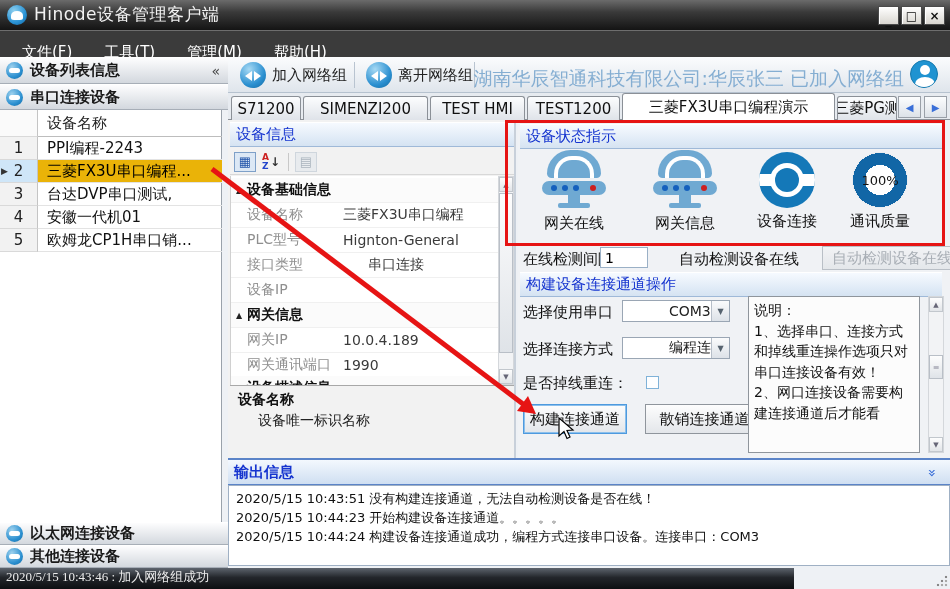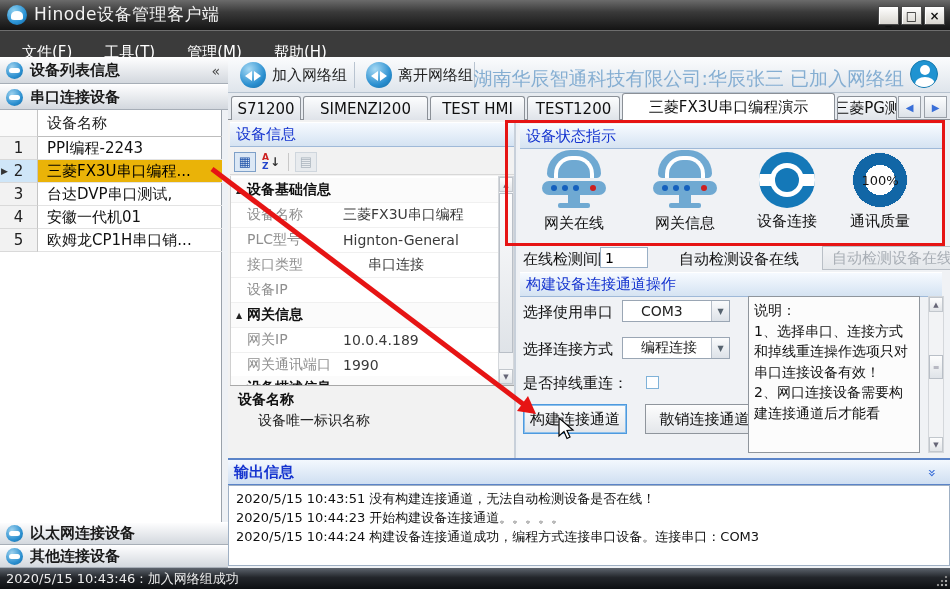--- a/index.html
+++ b/index.html
@@ -58,23 +58,23 @@
   .dev-row .nm { flex:1; display:flex; align-items:center; padding-left:9px; color:#111;
     border-bottom:1px solid #e3e3e3; white-space:nowrap; overflow:hidden; }
   .dev-row.header { height:27px; font-size:15px; }
   .dev-row.header .num { background:#fafafa; }
   .dev-row.header .nm { color:#222; border-bottom:1px solid #bdbdbd; }
   .dev-row.sel .nm { background:#eab308; color:#000; }
   .dev-row.sel .num { background:#cfe6f8; }
   .row-marker { position:absolute; left:1px; font-size:9px; color:#333; }
 
   
-  .statusbar { position:absolute; left:0; top:568px; width:950px; height:21px;
+  .statusbar { position:absolute; left:0; top:568px; width:794px; height:21px;
     background:linear-gradient(180deg,#5d646d,#23262b 45%,#0d0f12); color:#ececec; font-size:13px;
-    display:flex; align-items:center; padding-left:6px; }
+    display:flex; align-items:flex-start; padding-left:6px;font-family:Liberation Serif, serif; }
   .grip { position:absolute; right:2px; bottom:2px; width:12px; height:12px;
     background:
       radial-gradient(circle at 10px 10px,#aaa 1.2px,transparent 1.6px),
       radial-gradient(circle at 6px 10px,#aaa 1.2px,transparent 1.6px),
       radial-gradient(circle at 10px 6px,#aaa 1.2px,transparent 1.6px),
       radial-gradient(circle at 2px 10px,#888 1.2px,transparent 1.6px),
       radial-gradient(circle at 6px 6px,#888 1.2px,transparent 1.6px),
       radial-gradient(circle at 10px 2px,#888 1.2px,transparent 1.6px); }
 
   
@@ -140,21 +140,21 @@
     background:radial-gradient(circle,#ffffff 0 15px,#1166a6 15px 27px,#e8ecf0 27px); display:flex; align-items:center; justify-content:center; }
   .donut span { font-size:13px; color:#111; background:transparent; }
   .inline-lbl { position:absolute; font-size:15px; color:#111; white-space:nowrap; }
   .interval-input { position:absolute; left:600px; top:247px; width:48px; height:21px; border:1px solid #9ab0c6; background:#fff;
     font-size:14px; padding-left:4px; font-family:inherit; }
   .btn { background:linear-gradient(180deg,#fdfdfd,#e3e6ea); border:1px solid #8f959c; font-size:15px; color:#111;
     display:flex; align-items:center; justify-content:center; font-family:inherit; }
   .btn.disabled { color:#a8aeb5; background:linear-gradient(180deg,#f2f3f5,#e4e7ea); border-color:#b9bfc6; }
   .btn.focused { border:1px solid #4e9ade; box-shadow:0 0 0 1px #8cc0ec inset; }
   .combo { position:absolute; width:108px; height:22px; border:1px solid #9aa6b4; background:#fff; display:flex; align-items:center; }
-  .combo .cv { flex:1; padding-left:18px; font-size:14px; color:#222; white-space:nowrap; overflow:hidden; }
+  .combo .cv { flex:1; padding-left:18px; font-size:14px; color:#222; white-space:nowrap; overflow:hidden;margin-left:28px; }
   .combo .ca { width:18px; height:20px; background:linear-gradient(#fafbfc,#dde2e8); border-left:1px solid #b6bec8;
     color:#56636f; font-size:8px; display:flex; align-items:center; justify-content:center; }
   .checkbox { position:absolute; width:13px; height:13px; border:1px solid #7fb2d8; background:#fdfeff; }
   .note-box { position:absolute; left:748px; top:296px; width:172px; height:157px; background:#fcfcfc; border:1px solid #8f959c;
     padding:3px 5px; font-size:14px; line-height:1.47; color:#111; white-space:pre-line; overflow:hidden; }
 
   
   .out-head { position:absolute; left:228px; top:458px; width:722px; height:27px;
     background:linear-gradient(180deg,#f3f8fe,#cfdff2); border-top:2px solid #5b84c8; border-bottom:1px solid #5b84c8;
     display:flex; align-items:center; padding-left:6px; }

